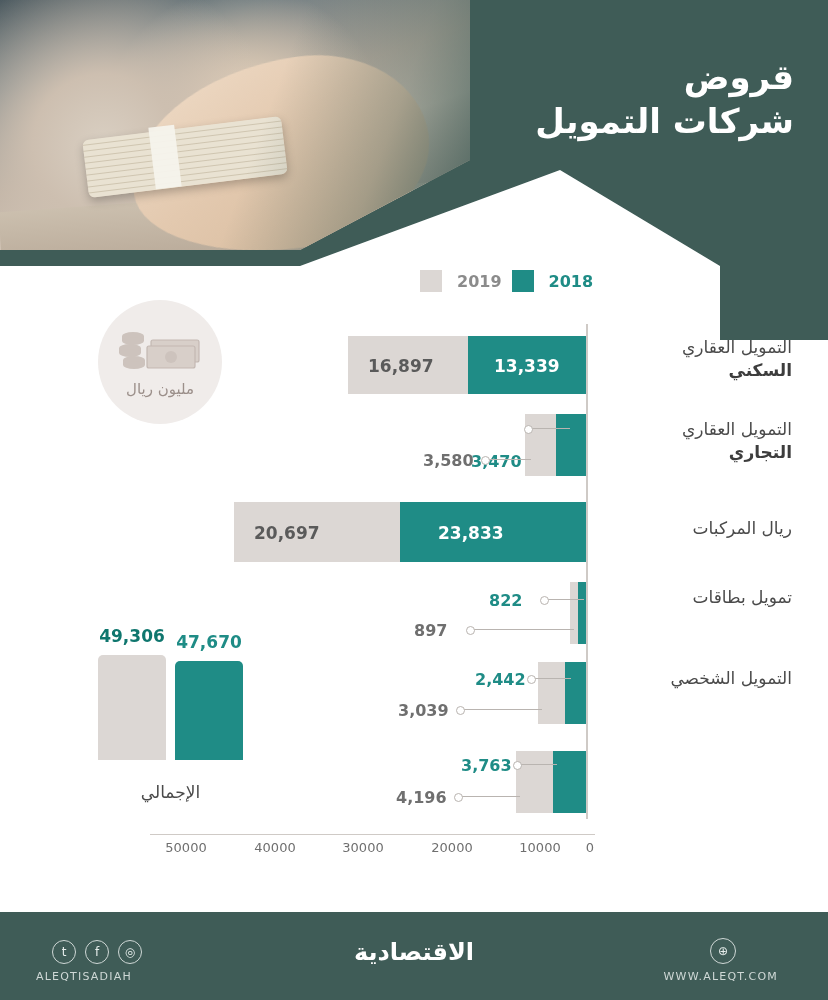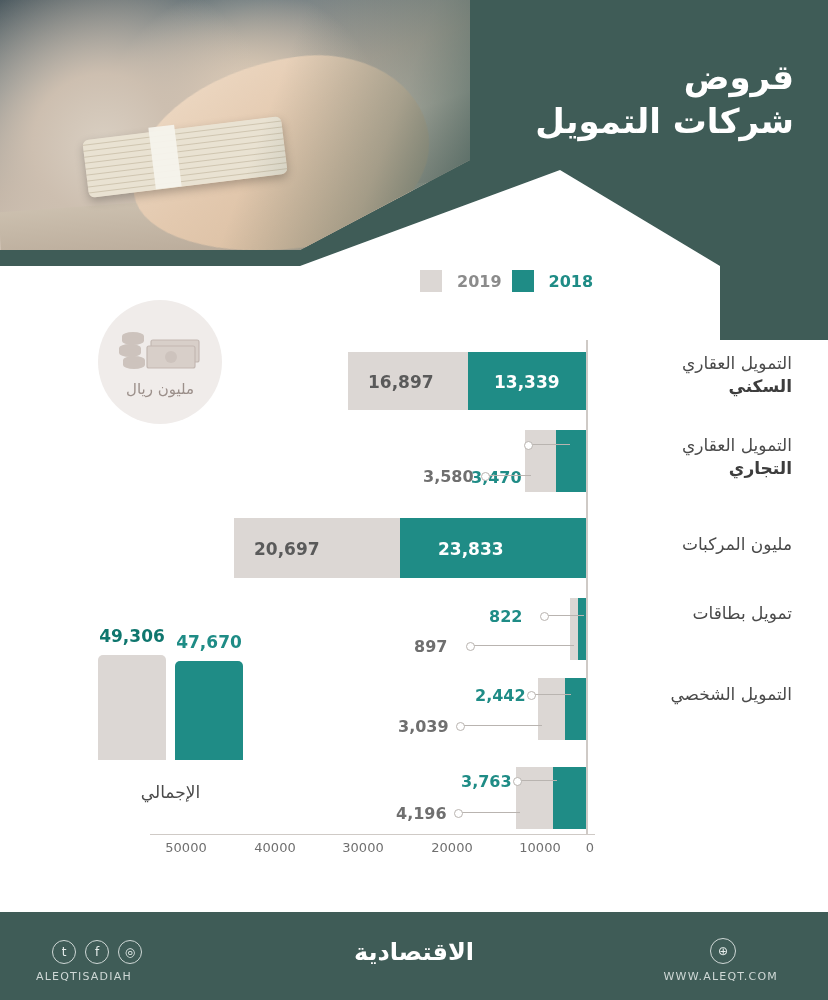--- a/index.html
+++ b/index.html
@@ -80,21 +80,21 @@
 
   
   .badge{
     position:absolute;left:98px;top:300px;width:124px;height:124px;border-radius:50%;
     background:#f0ecea;display:flex;flex-direction:column;align-items:center;justify-content:center;
   }
   .badge .unit{color:#9b8f8a;font-size:15px;margin-top:8px;}
   .badge svg{display:block;}
 
   
-  .chart{position:absolute;left:0;top:330px;width:828px;height:530px;}
+  .chart{position:absolute;left:0;top:314px;width:828px;height:530px;}
   .axis-line{position:absolute;left:586px;top:10px;width:2px;height:495px;background:#cfcac6;}
   .cat-label{
     position:absolute;right:36px;width:170px;text-align:right;color:#4a4a4a;
     font-size:17px;line-height:1.35;
   }
   .cat-label b{font-weight:bold;color:#3d3d3d;display:block;}
   .bar{position:absolute;}
   .bar.teal{background:#1f8c86;}
   .bar.grey{background:#dcd7d4;}
   .inbar{
@@ -205,21 +205,21 @@
     <div class="bar teal" style="left:556px;top:100px;width:30px;height:62px;"></div>
     <div class="bar grey" style="left:525px;top:100px;width:31px;height:62px;"></div>
     <div class="calloutv teal" style="left:471px;top:106px;margin-top:32px;">3,470</div>
     <div class="lead" style="left:528px;top:114px;width:42px;"></div>
     <div class="dot" style="left:524px;top:111px;"></div>
     <div class="calloutv grey" style="left:423px;top:137px;">3,580</div>
     <div class="lead" style="left:489px;top:145px;width:42px;"></div>
     <div class="dot" style="left:481px;top:142px;"></div>
 
     <div class="cat-label" style="top:203px;">
-      <span>مليون المركبات</span>
+      <span>ريال المركبات</span>
     </div>
     <div class="bar teal" style="left:400px;top:188px;width:186px;height:60px;"></div>
     <div class="bar grey" style="left:234px;top:188px;width:166px;height:60px;"></div>
     <div class="inbar white" style="left:438px;top:211px;">23,833</div>
     <div class="inbar dark" style="left:254px;top:211px;">20,697</div>
 
     <div class="cat-label" style="top:272px;">
       <span>تمويل بطاقات</span>
     </div>
     <div class="bar teal" style="left:578px;top:268px;width:8px;height:62px;"></div>

